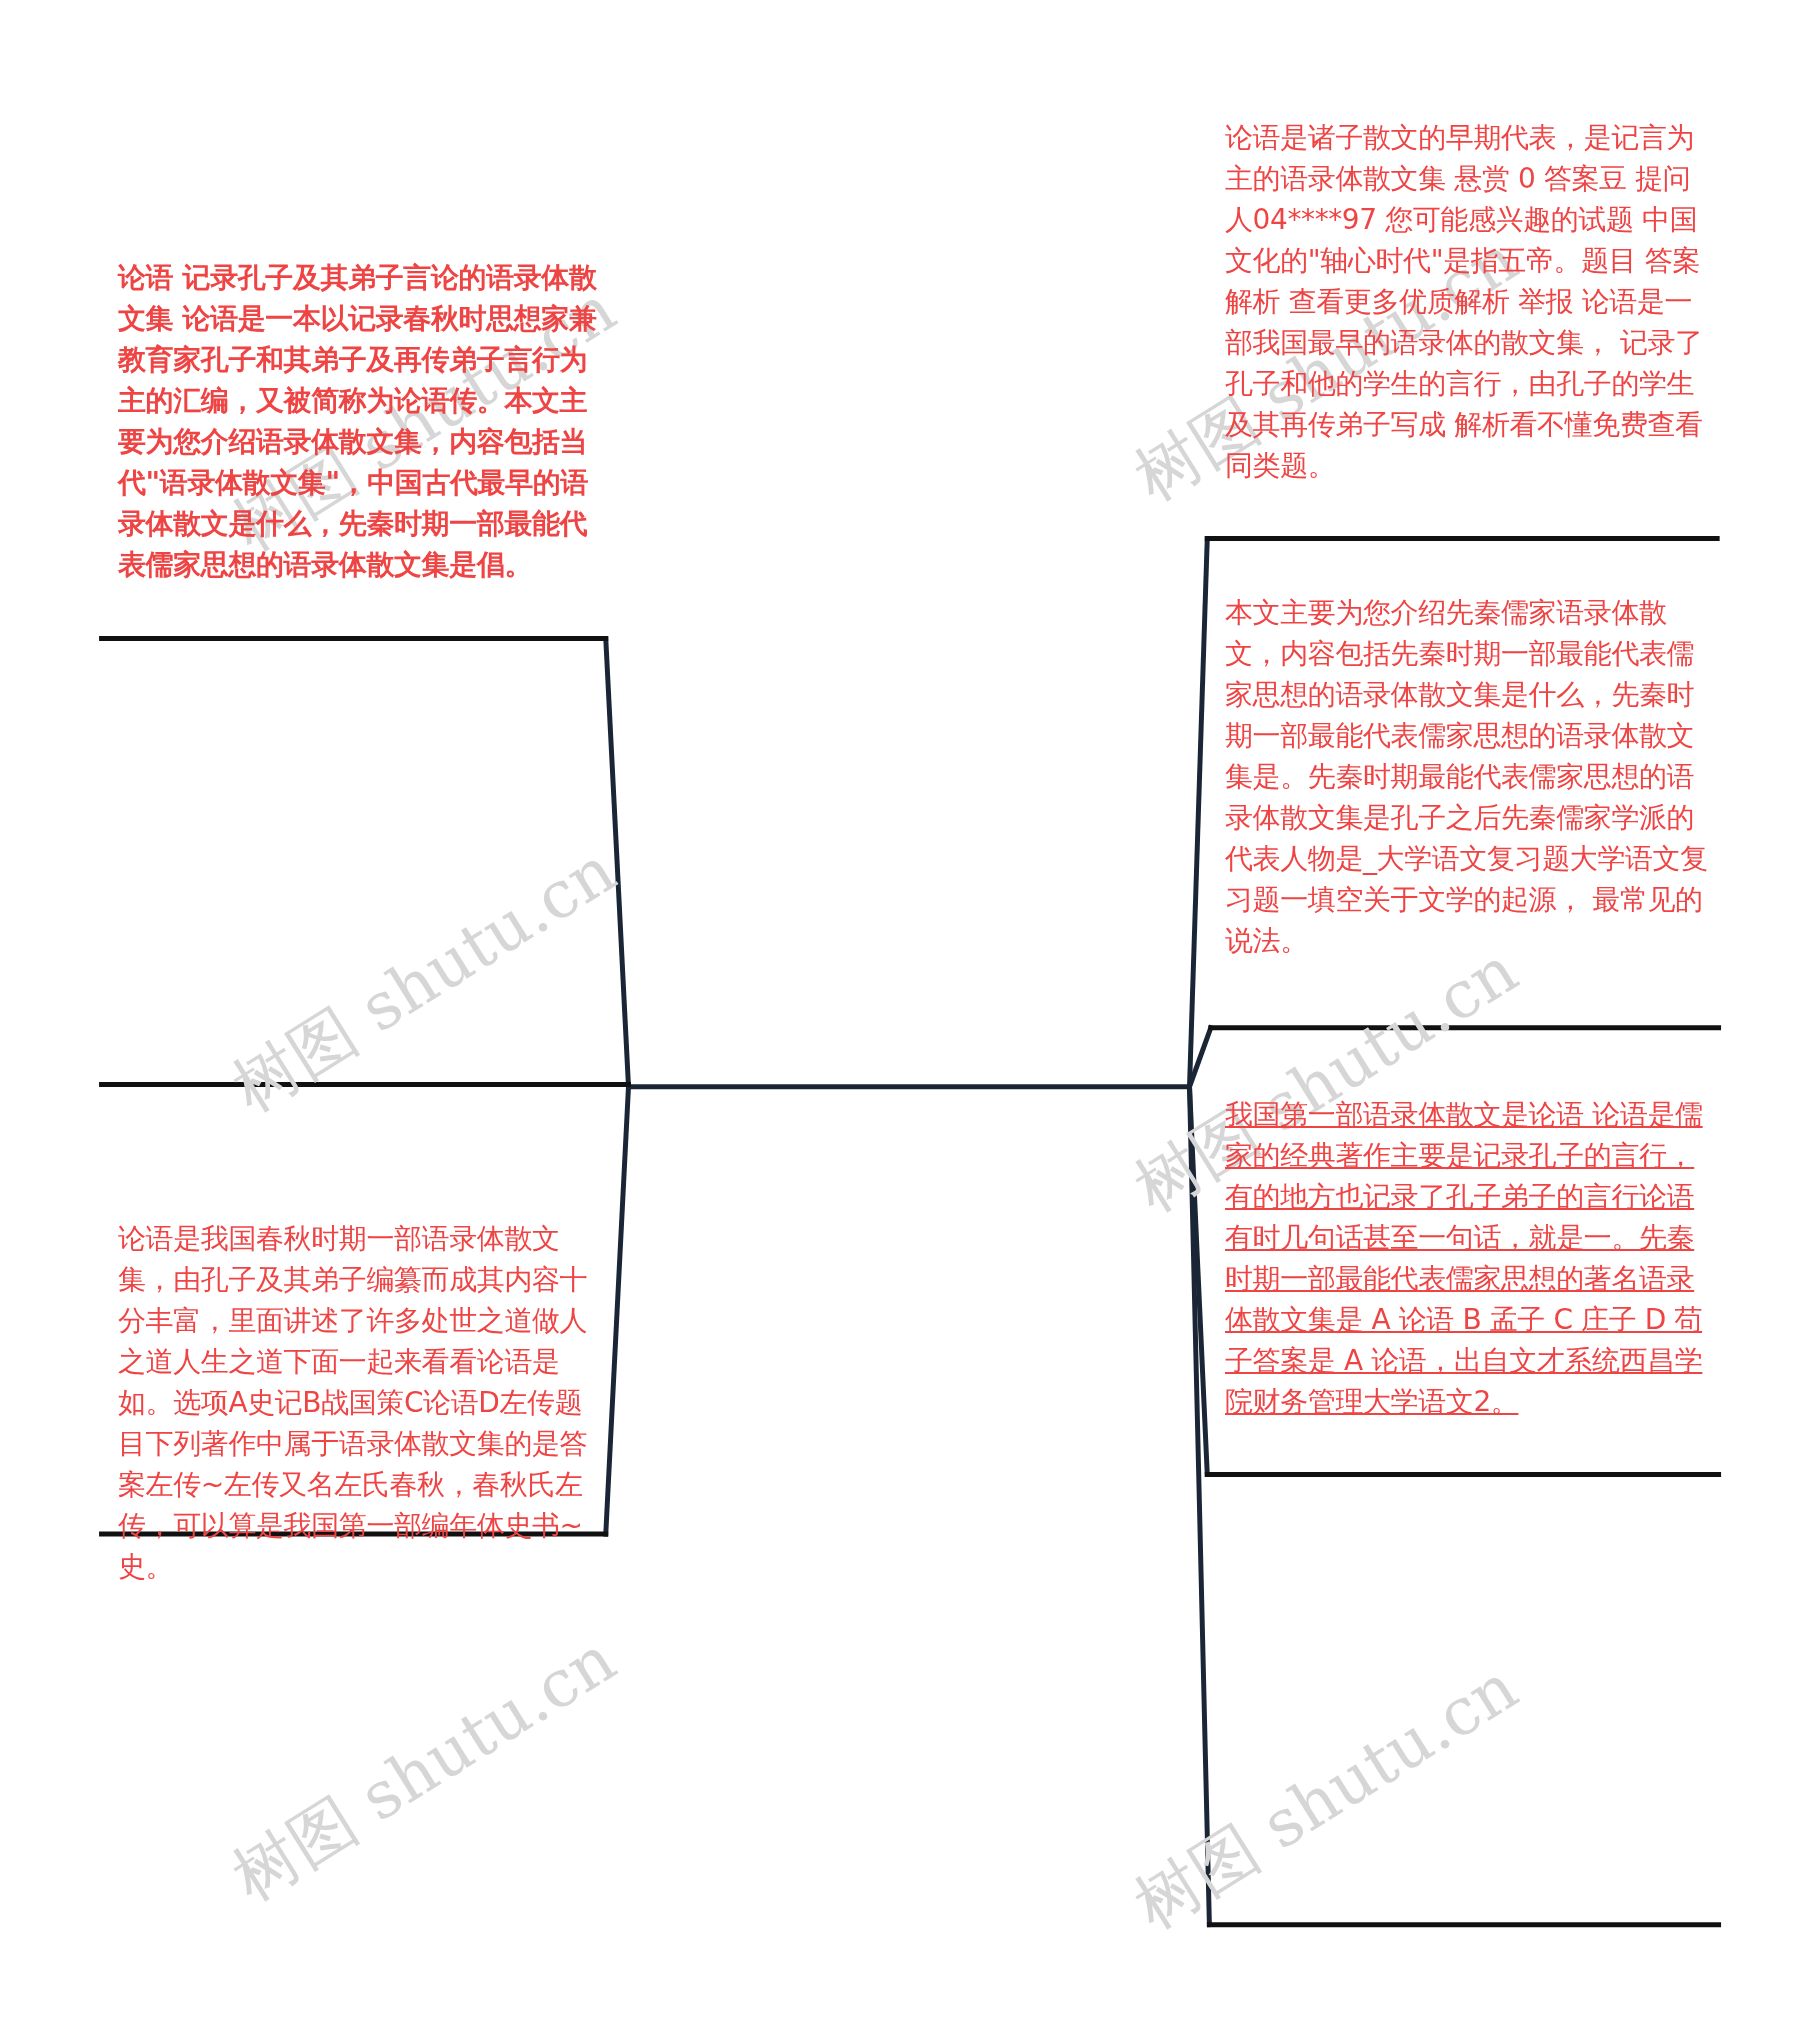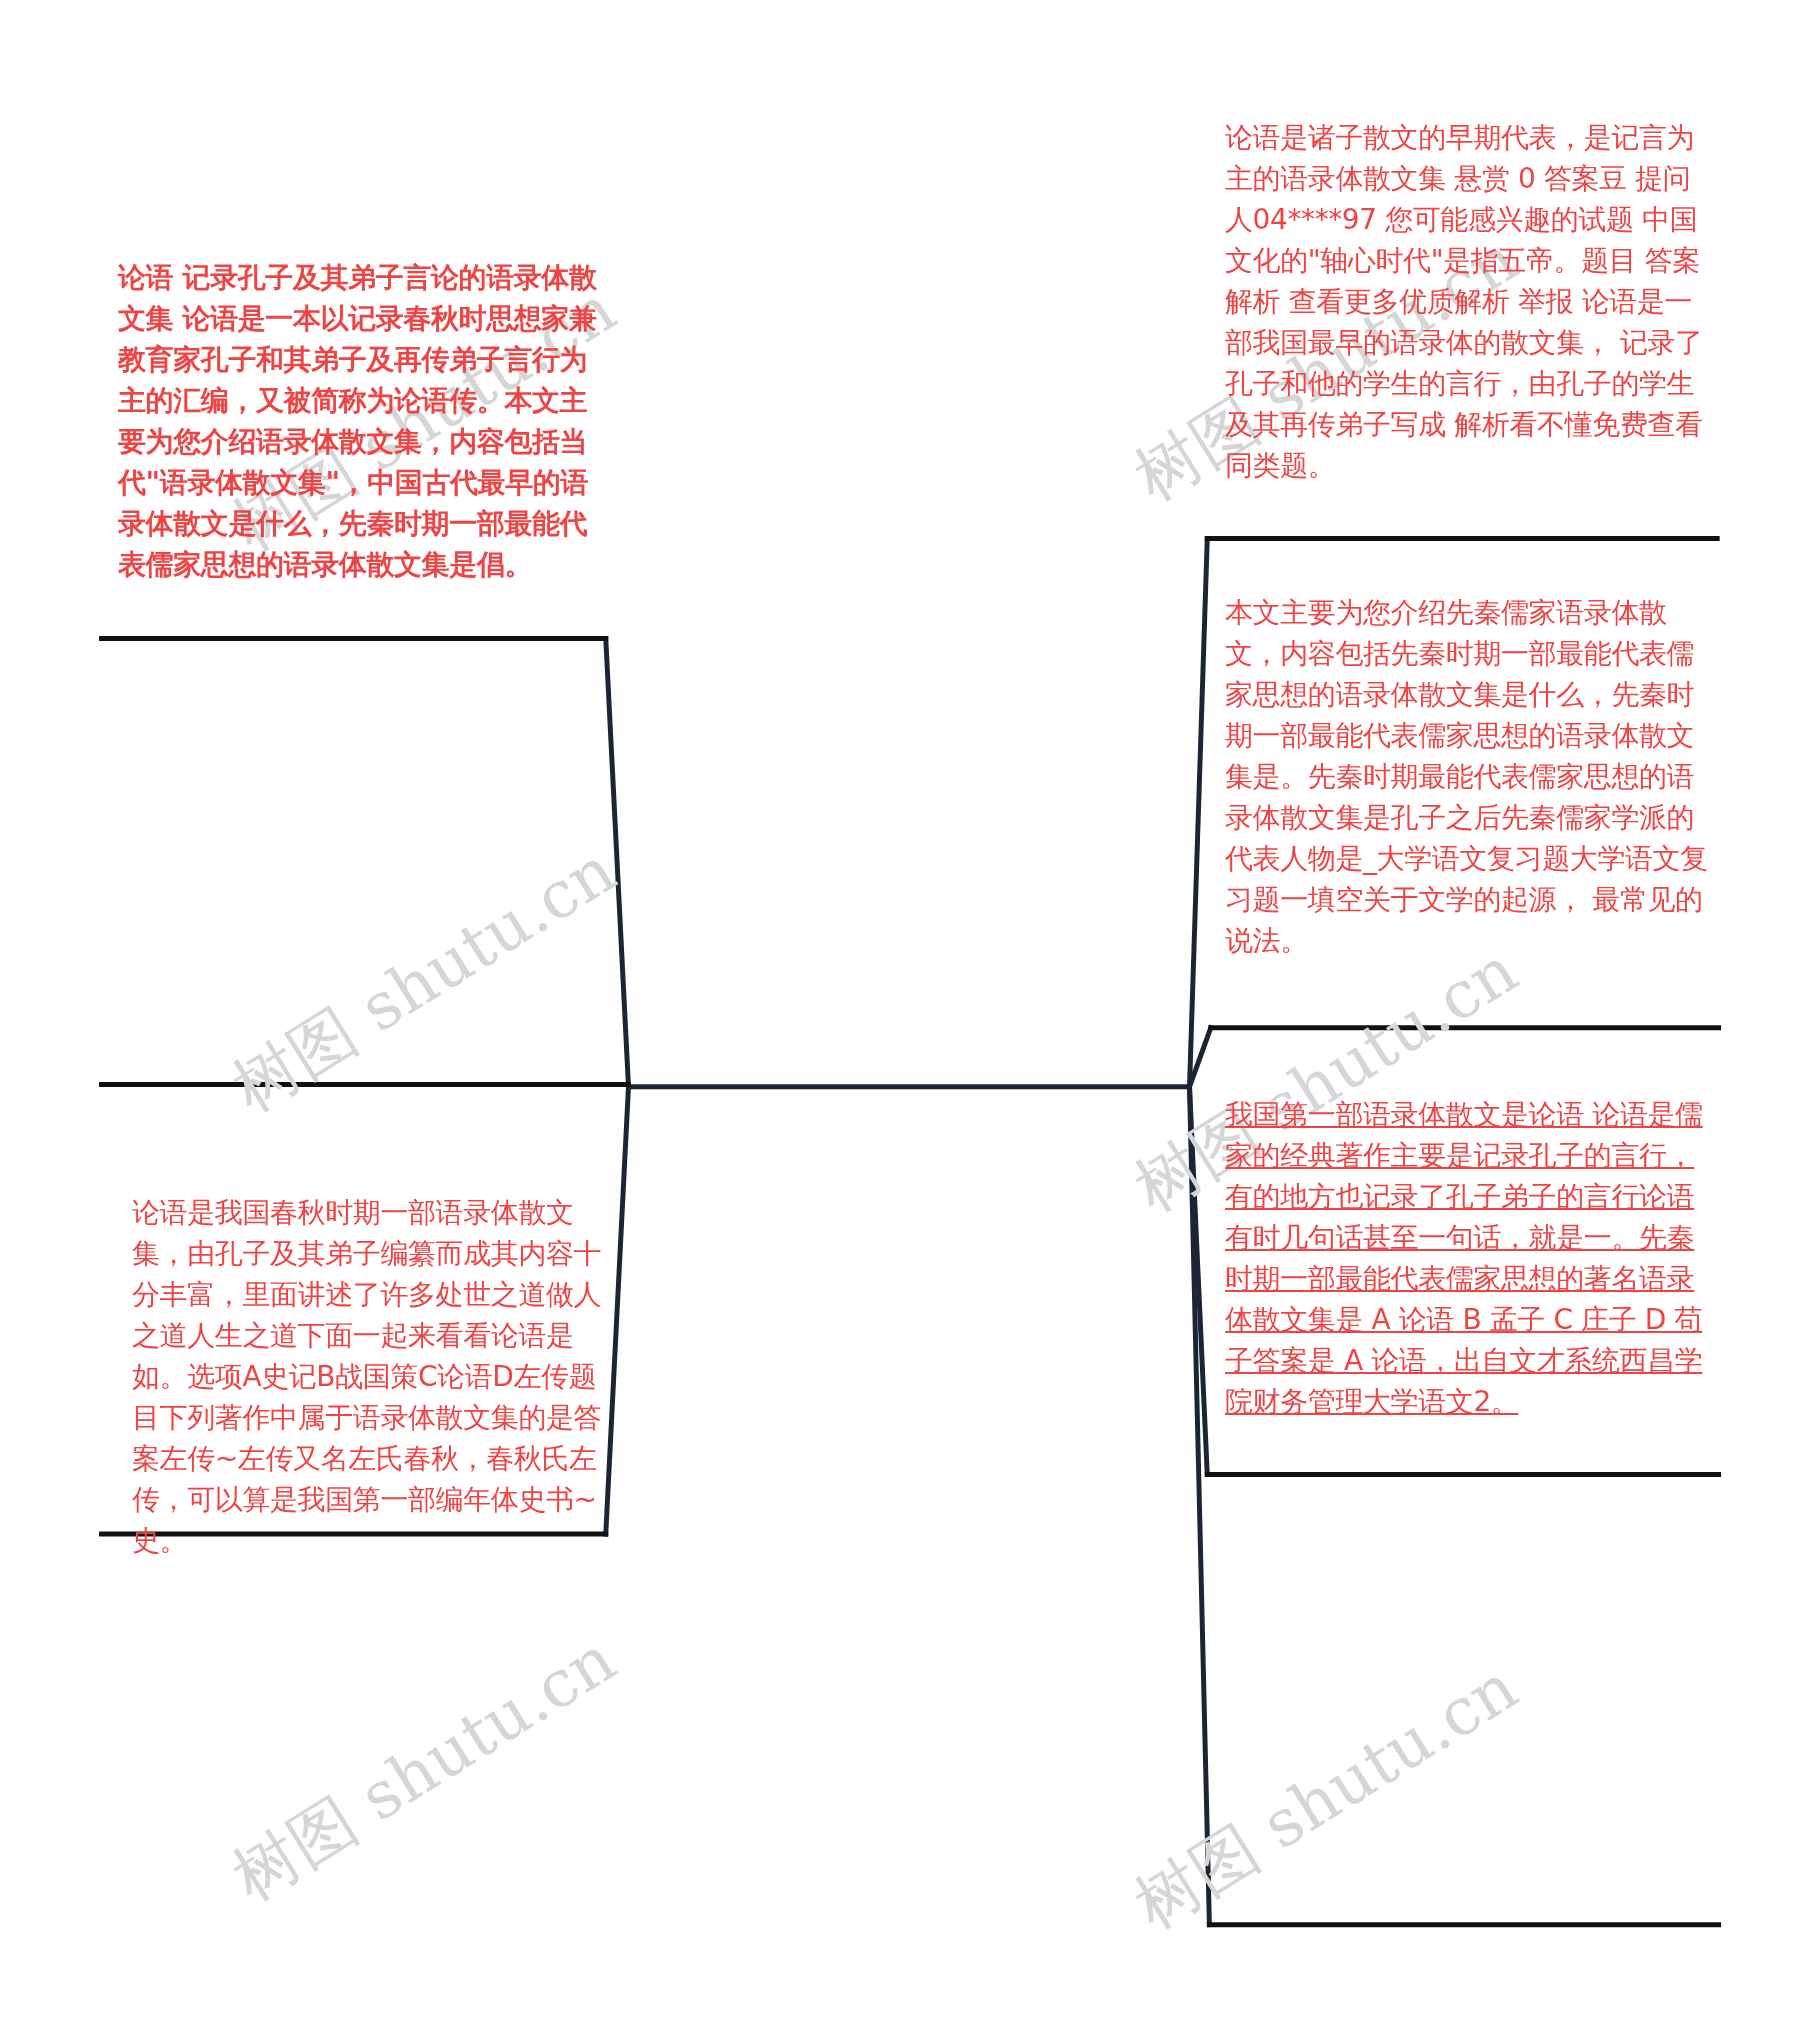--- a/index.html
+++ b/index.html
@@ -81,21 +81,21 @@
   <div class="watermark" style="left:263px; top:483px;">树图 shutu.cn</div>
   <div class="watermark" style="left:263px; top:1044px;">树图 shutu.cn</div>
   <div class="watermark" style="left:263px; top:1833px;">树图 shutu.cn</div>
   <div class="watermark" style="left:1165px; top:433px;">树图 shutu.cn</div>
   <div class="watermark" style="left:1165px; top:1144px;">树图 shutu.cn</div>
   <div class="watermark" style="left:1165px; top:1861px;">树图 shutu.cn</div>
 
   <div class="node" style="left:118px; top:257px; width:483px;font-weight:bold;">论语 记录孔子及其弟子言论的语录体散文集 论语是一本以记录春秋时思想家兼教育家孔子和其弟子及再传弟子言行为主的汇编，又被简称为论语传。本文主要为您介绍语录体散文集，内容包括当代"语录体散文集"，中国古代最早的语录体散文是什么，先秦时期一部最能代表儒家思想的语录体散文集是倡。</div>
 
 
-  <div class="node" style="left:118px; top:1192px; width:483px;margin-left:14px;">论语是我国春秋时期一部语录体散文集，由孔子及其弟子编纂而成其内容十分丰富，里面讲述了许多处世之道做人之道人生之道下面一起来看看论语是如。选项A史记B战国策C论语D左传题目下列著作中属于语录体散文集的是答案左传~左传又名左氏春秋，春秋氏左传，可以算是我国第一部编年体史书~史。</div>
+  <div class="node" style="left:118px; top:1218px; width:483px;">论语是我国春秋时期一部语录体散文集，由孔子及其弟子编纂而成其内容十分丰富，里面讲述了许多处世之道做人之道人生之道下面一起来看看论语是如。选项A史记B战国策C论语D左传题目下列著作中属于语录体散文集的是答案左传~左传又名左氏春秋，春秋氏左传，可以算是我国第一部编年体史书~史。</div>
 
   <div class="node" style="left:1225px; top:117px; width:483px;">论语是诸子散文的早期代表，是记言为主的语录体散文集 悬赏 0 答案豆 提问人04****97 您可能感兴趣的试题 中国文化的"轴心时代"是指五帝。题目 答案解析 查看更多优质解析 举报 论语是一部我国最早的语录体的散文集， 记录了孔子和他的学生的言行，由孔子的学生及其再传弟子写成 解析看不懂免费查看同类题。</div>
 
   <div class="node" style="left:1225px; top:592px; width:483px;">本文主要为您介绍先秦儒家语录体散文，内容包括先秦时期一部最能代表儒家思想的语录体散文集是什么，先秦时期一部最能代表儒家思想的语录体散文集是。先秦时期最能代表儒家思想的语录体散文集是孔子之后先秦儒家学派的代表人物是_大学语文复习题大学语文复习题一填空关于文学的起源， 最常见的说法。</div>
 
   <div class="node" style="left:1225px; top:1094px; width:483px;text-decoration:underline;">我国第一部语录体散文是论语 论语是儒家的经典著作主要是记录孔子的言行，有的地方也记录了孔子弟子的言行论语有时几句话甚至一句话，就是一。先秦时期一部最能代表儒家思想的著名语录体散文集是 A 论语 B 孟子 C 庄子 D 苟子答案是 A 论语，出自文才系统西昌学院财务管理大学语文2。</div>
 
 
 </div>
 

